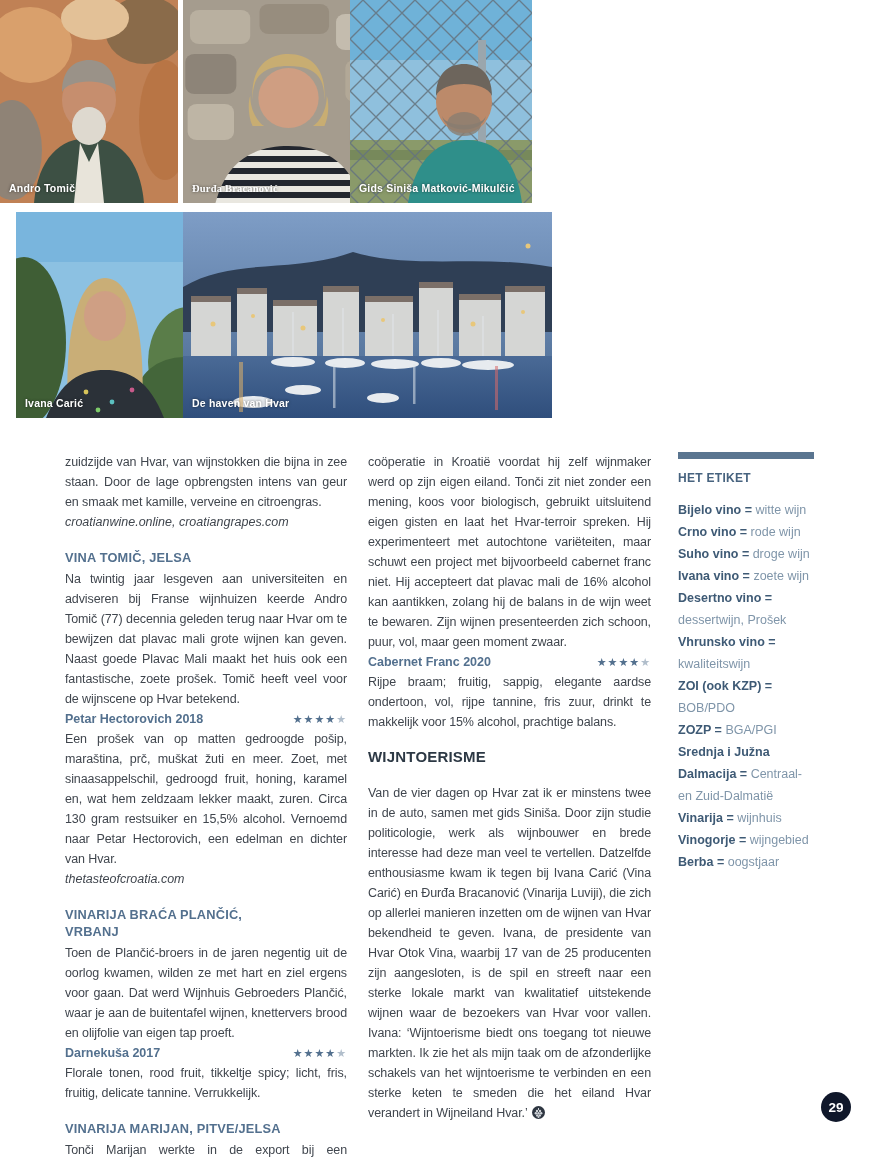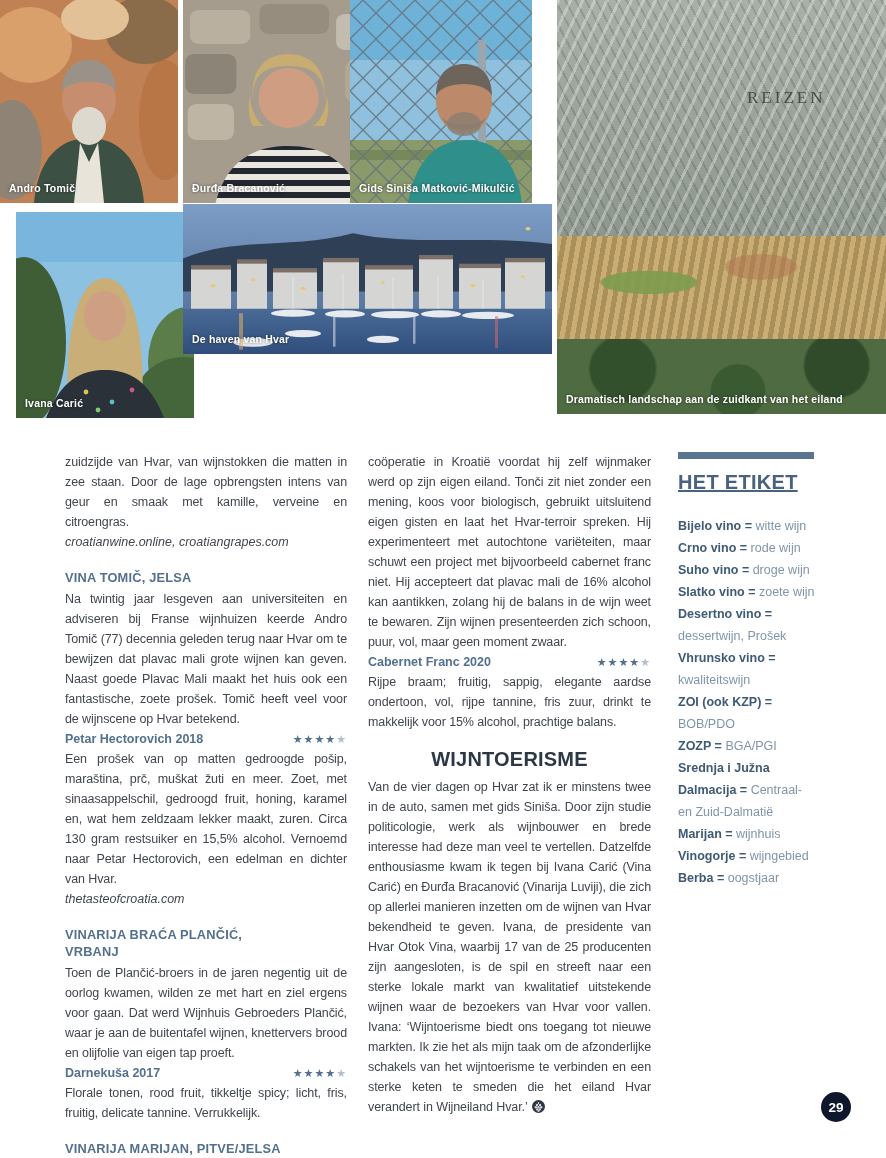--- a/index.html
+++ b/index.html
@@ -5,25 +5,25 @@
   html,body{margin:0;padding:0;background:#e8e8e8;}
   .page{
     position:relative;width:886px;height:1158px;background:#ffffff;
     font-family:"Liberation Sans","DejaVu Sans",sans-serif;
     margin:0 auto;overflow:hidden;
   }
   
   .ph{position:absolute;margin:0;overflow:hidden;background:#ccc;}
   .ph svg{display:block;width:100%;height:100%;}
   .ph-andro{left:0;top:4;width:178px;height:203px;}
-  .ph-durda{left:183px;top:4;width:211px;height:203px;}
+  .ph-durda{left:183px;top:4;width:211px;height:203px;font-family:Liberation Serif, serif;}
   .ph-sinisa{left:350px;top:4;width:182px;height:203px;}
   .ph-land{left:557px;top:4;width:329px;height:414px;}
   .ph-ivana{left:16px;top:212px;width:178px;height:206px;}
-  .ph-haven{left:183px;top:204px;width:369px;height:150px;}
+  .ph-haven{left:183px;top:212px;width:369px;height:206px;}
   .cap{
     position:absolute;left:9px;bottom:9px;color:#ffffff;font-size:10.5px;
     font-weight:bold;letter-spacing:.2px;text-shadow:0 0 3px rgba(0,0,0,.6);
     white-space:nowrap;
   }
   
   .land-rock{position:absolute;left:0;top:0;width:100%;height:57%;
     background:
       repeating-linear-gradient(115deg, rgba(255,255,255,.30) 0 3px, rgba(255,255,255,0) 3px 11px),
       repeating-linear-gradient(62deg, rgba(38,58,40,.18) 0 2px, rgba(0,0,0,0) 2px 9px),
@@ -54,28 +54,27 @@
   .ital{font-size:12.5px;line-height:20px;font-style:italic;margin:0;}
   .sub-heading{
     font-size:12.8px;font-weight:bold;color:#53708e;letter-spacing:.2px;
     margin:17px 0 3px 0;line-height:17px;
   }
   .wine-row{display:flex;justify-content:space-between;align-items:baseline;line-height:20px;gap:6px;}
   .wine-name{font-size:12.5px;font-weight:bold;color:#53708e;}
   .stars{font-size:11px;color:#53708e;letter-spacing:1px;white-space:nowrap;}
   .stars .half{opacity:.45;}
   .section-heading{
-    font-size:20px;font-weight:bold;color:#2c3844;letter-spacing:.2px;
-    margin:16px 0 6px 0;
-    text-align:center;
+    font-size:15px;font-weight:bold;color:#2c3844;letter-spacing:.2px;
+    margin:16px 0 18px 0;
   }
   .grape-icon{display:inline-block;vertical-align:-2px;margin-left:4px;}
   
   .et-bar{width:136px;height:7px;background:#5a7590;margin-bottom:12px;}
-  .et-title{font-size:20px;font-weight:bold;color:#47637f;letter-spacing:.3px;margin:0 0 21px 0;text-decoration:underline;}
+  .et-title{font-size:12px;font-weight:bold;color:#47637f;letter-spacing:.3px;margin:0 0 14px 0;}
   .et-line{font-size:12.5px;line-height:22px;color:#7f95a9;}
   .et-line b{color:#3e5a75;}
   
   .pageno{
     position:absolute;left:821px;top:1092px;width:30px;height:30px;border-radius:50%;
     background:#0f172a;color:#ffffff;font-size:13.5px;font-weight:bold;
     display:flex;align-items:center;justify-content:center;
   }
 </style>
 </head>
@@ -140,27 +139,20 @@
       <rect x="128" y="40" width="8" height="110" fill="#9aa6ad"></rect>
       <path d="M58 203 C66 156 90 140 117 140 C145 140 166 158 172 203 Z" fill="#2f8f8a"></path>
       <ellipse cx="114" cy="102" rx="28" ry="31" fill="#bc8a6a"></ellipse>
       <path d="M86 96 C86 72 100 64 114 64 C128 64 142 72 142 96 C136 80 92 80 86 96 Z" fill="#6d655c"></path>
       <path d="M92 116 C96 134 132 134 136 116 C132 128 96 128 92 116 Z" fill="#8a7d70"></path>
       <ellipse cx="114" cy="124" rx="17" ry="12" fill="#8a7d70" opacity=".8"></ellipse>
     </svg>
     <figcaption class="cap">Gids Siniša Matković-Mikulčić</figcaption>
   </figure>
 
-  <figure class="ph ph-land">
-    <div class="land-rock"></div>
-    <div class="land-vine"></div>
-    <div class="land-shrub"></div>
-    <div class="reizen">REIZEN</div>
-    <figcaption class="cap">Dramatisch landschap aan de zuidkant van het eiland</figcaption>
-  </figure>
 
   <figure class="ph ph-ivana">
     <svg viewBox="0 0 178 206" preserveAspectRatio="none">
       <rect width="178" height="206" fill="#8cc1e2"></rect>
       <rect width="178" height="50" fill="#79b5dd"></rect>
       <ellipse cx="8" cy="130" rx="42" ry="85" fill="#3f5e35"></ellipse>
       <ellipse cx="172" cy="150" rx="40" ry="55" fill="#5a7d49"></ellipse>
       <ellipse cx="168" cy="185" rx="48" ry="40" fill="#44663a"></ellipse>
       <path d="M52 200 C48 120 62 66 89 66 C116 66 130 120 126 200 Z" fill="#c9ae77"></path>
       <ellipse cx="89" cy="104" rx="21" ry="25" fill="#cf9f84"></ellipse>
@@ -238,21 +230,21 @@
         <rect x="56" y="150" width="4" height="50" fill="#e0b36a"></rect>
         <rect x="150" y="152" width="2.5" height="44" fill="#dfe6ec"></rect>
         <rect x="230" y="152" width="2.5" height="40" fill="#dfe6ec"></rect>
         <rect x="312" y="154" width="3" height="44" fill="#d86a6a"></rect>
       </g>
     </svg>
     <figcaption class="cap">De haven van Hvar</figcaption>
   </figure>
 
   <div class="col col1">
-    <p class="body">zuidzijde van Hvar, van wijnstokken die matten in zee staan. Door de lage opbrengsten intens van geur en smaak met kamille, verveine en citroengras.</p>
+    <p class="body">zuidzijde van Hvar, van wijnstokken die bijna in zee staan. Door de lage opbrengsten intens van geur en smaak met kamille, verveine en citroengras.</p>
     <p class="ital">croatianwine.online, croatiangrapes.com</p>
 
     <div class="sub-heading">VINA TOMIČ, JELSA</div>
     <p class="body">Na twintig jaar lesgeven aan universiteiten en adviseren bij Franse wijnhuizen keerde Andro Tomič (77) decennia geleden terug naar Hvar om te bewijzen dat plavac mali grote wijnen kan geven. Naast goede Plavac Mali maakt het huis ook een fantastische, zoete prošek. Tomič heeft veel voor de wijnscene op Hvar betekend.</p>
 
     <div class="wine-row">
       <span class="wine-name">Petar Hectorovich 2018</span>
       <span class="stars"><span>★★★★</span><span class="half">★</span></span>
     </div>
     <p class="body">Een prošek van op matten gedroogde pošip, maraština, prč, muškat žuti en meer. Zoet, met sinaasappelschil, gedroogd fruit, honing, karamel en, wat hem zeldzaam lekker maakt, zuren. Circa 130 gram restsuiker en 15,5% alcohol. Vernoemd naar Petar Hectorovich, een edelman en dichter van Hvar.</p>
@@ -297,25 +289,25 @@
           </svg></span></p>
   </div>
 
   <aside class="col col3">
     <div class="et-bar"></div>
     <div class="et-title">HET ETIKET</div>
 
     <div class="et-line"><b>Bijelo vino =</b> <span>witte wijn</span></div>
     <div class="et-line"><b>Crno vino =</b> <span>rode wijn</span></div>
     <div class="et-line"><b>Suho vino =</b> <span>droge wijn</span></div>
-    <div class="et-line"><b>Slatko vino =</b> <span>zoete wijn</span></div>
+    <div class="et-line"><b>Ivana vino =</b> <span>zoete wijn</span></div>
     <div class="et-line"><b>Desertno vino =</b> <span>dessertwijn, Prošek</span></div>
     <div class="et-line"><b>Vhrunsko vino =</b> <span>kwaliteitswijn</span></div>
     <div class="et-line"><b>ZOI (ook KZP) =</b> <span>BOB/PDO</span></div>
     <div class="et-line"><b>ZOZP =</b> <span>BGA/PGI</span></div>
     <div class="et-line"><b>Srednja i Južna Dalmacija =</b> <span>Centraal- en Zuid-Dalmatië</span></div>
-    <div class="et-line"><b>Marijan =</b> <span>wijnhuis</span></div>
+    <div class="et-line"><b>Vinarija =</b> <span>wijnhuis</span></div>
     <div class="et-line"><b>Vinogorje =</b> <span>wijngebied</span></div>
     <div class="et-line"><b>Berba =</b> <span>oogstjaar</span></div>
   </aside>
 
   <div class="pageno">29</div>
 </div>
 
 </body></html>

